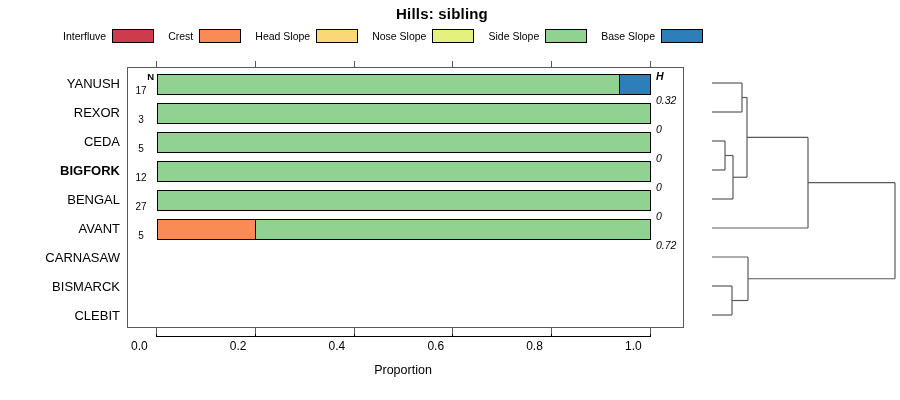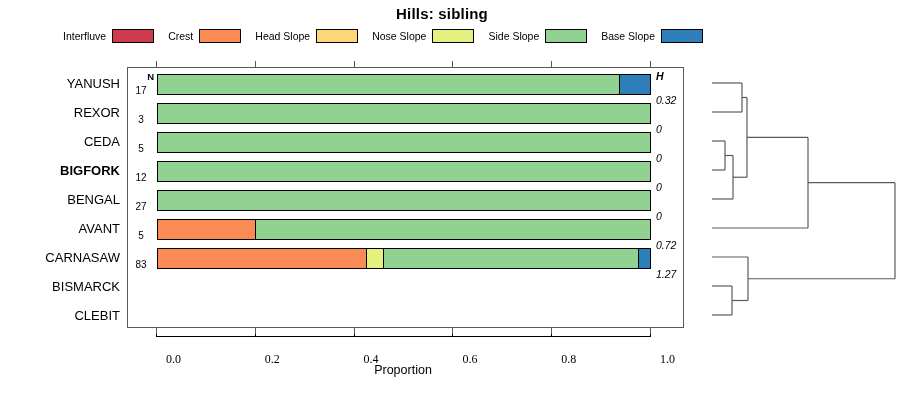--- a/index.html
+++ b/index.html
@@ -163,26 +163,25 @@
   }
   .xtick {
     position: absolute;
     top: 330px;
     width: 1px;
     height: 7px;
     background: #000;
   }
   .xticklabel {
     position: absolute;
-    top: 352px;
+    top: 339px;
     width: 50px;
     margin-left: -25px;
-    text-align: right;
+    text-align: left;
     font-size: 12px;
-    font-family: Liberation Serif, serif;
   }
   #xaxis-title {
     position: absolute;
     left: 156px;
     top: 363px;
     width: 494px;
     text-align: center;
     font-size: 12.5px;
   }
 
@@ -274,30 +273,20 @@
         <div class="bar">
           <div class="seg" title="Side Slope" style="background: rgb(145, 210, 147); width: 100%;"></div>
         </div>
       </div>
       <div class="row" style="top: 147px;">
         <div class="nval">5</div>
         <div class="hval">0.72</div>
         <div class="bar">
           <div class="seg" title="Crest" style="background: rgb(251, 139, 85); width: 20%;"></div>
           <div class="seg" title="Side Slope" style="background: rgb(145, 210, 147); width: 80%;"></div>
-        </div>
-      </div>
-      <div class="row" style="top: 176px;">
-        <div class="nval">83</div>
-        <div class="hval">1.27</div>
-        <div class="bar">
-          <div class="seg" title="Crest" style="background: rgb(251, 139, 85); width: 42.5%;"></div>
-          <div class="seg" title="Nose Slope" style="background: rgb(229, 241, 126); width: 3.5%;"></div>
-          <div class="seg" title="Side Slope" style="background: rgb(145, 210, 147); width: 51.8%;"></div>
-          <div class="seg" title="Base Slope" style="background: rgb(44, 127, 184); width: 2.2%;"></div>
         </div>
       </div>
     </div>
 
   <div id="ylabels">
       <div class="ylabel" style="top: 69px;">YANUSH</div>
       <div class="ylabel" style="top: 98px;">REXOR</div>
       <div class="ylabel" style="top: 127px;">CEDA</div>
       <div class="ylabel bold" style="top: 156px;">BIGFORK</div>
       <div class="ylabel" style="top: 185px;">BENGAL</div>

